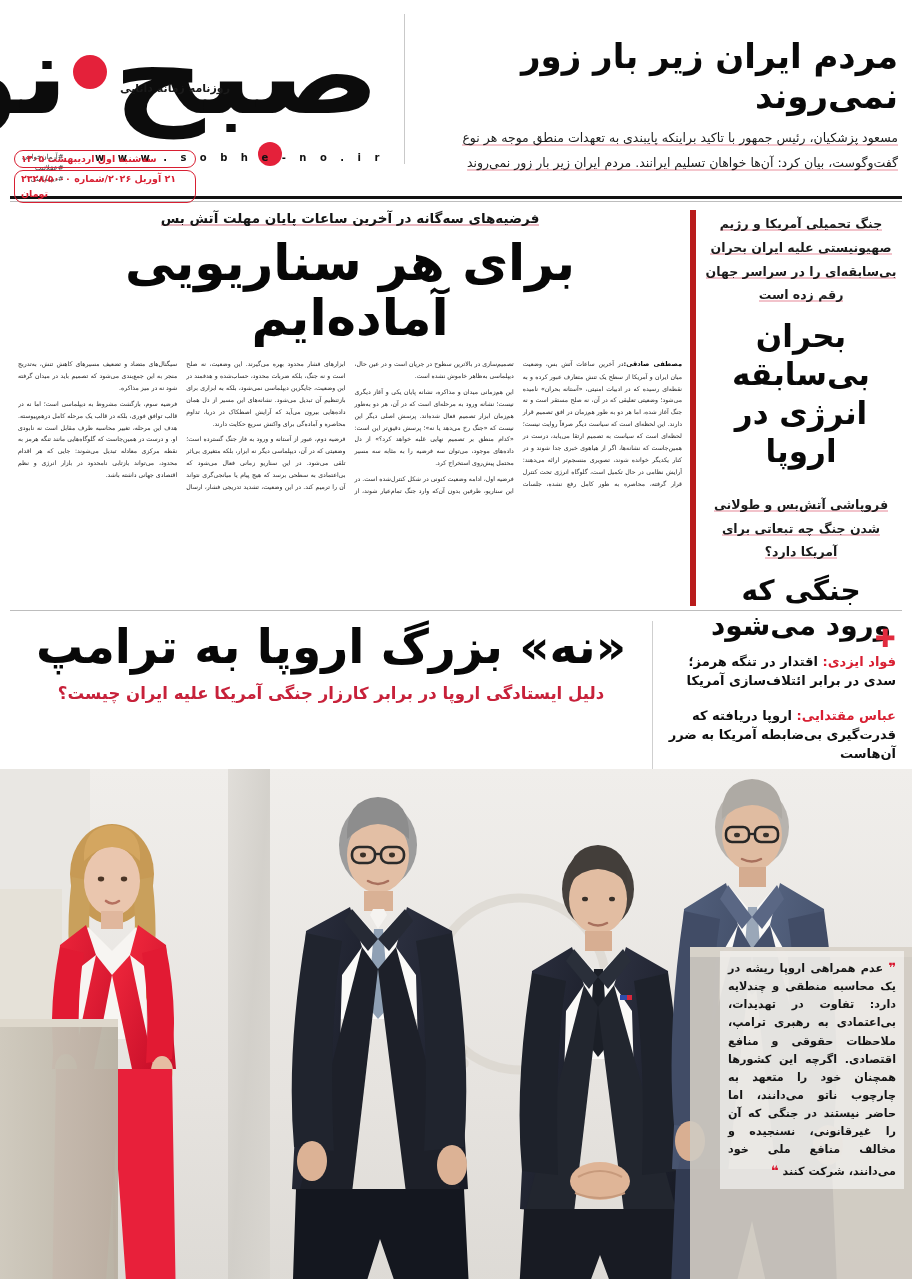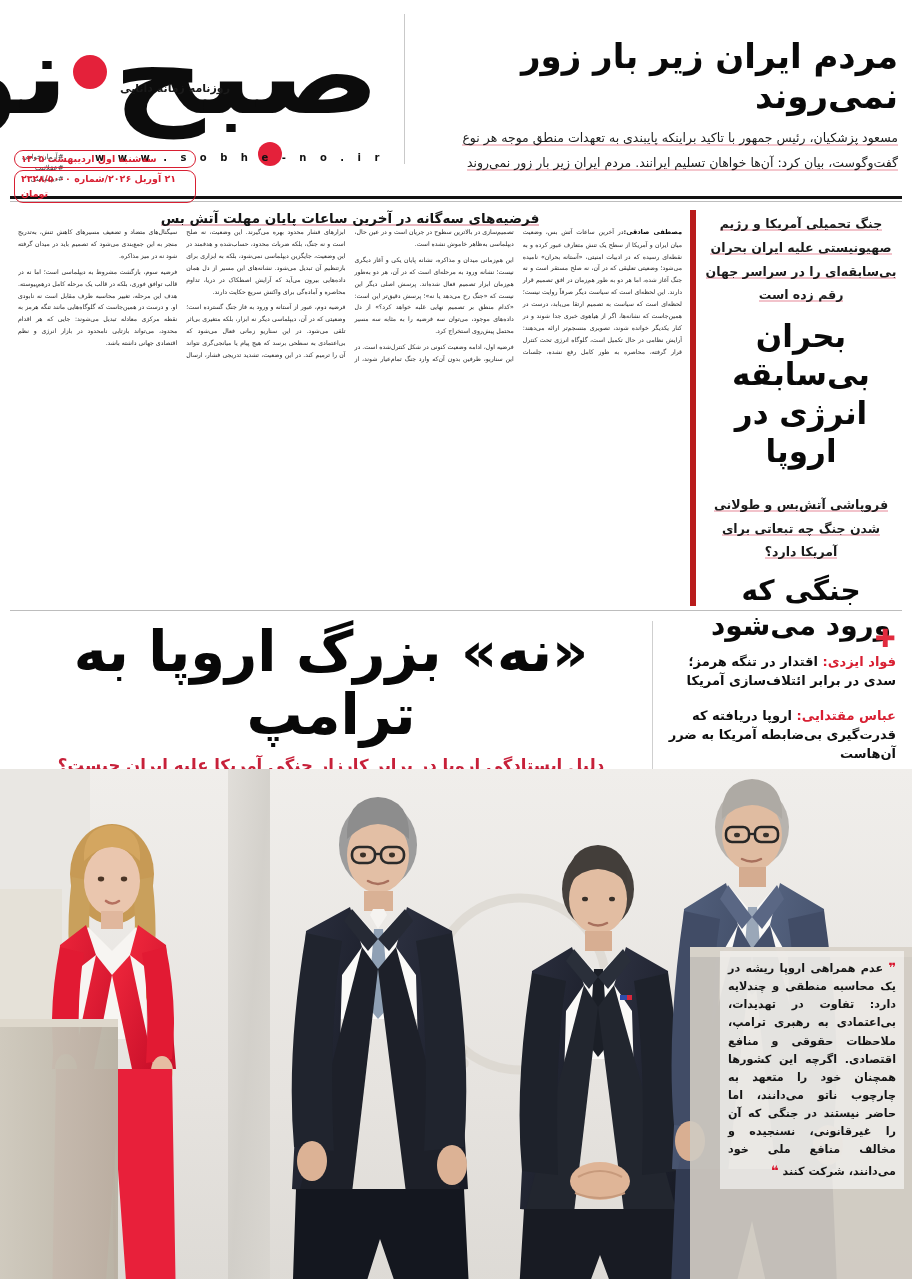--- a/index.html
+++ b/index.html
@@ -111,21 +111,21 @@
   .bot-head-wrap{padding:10px 10px 0 10px;display:flex;flex-direction:row;}
   .bot-left{
     width:250px;flex:0 0 250px;box-sizing:border-box;padding:8px 6px 0 10px;
     text-align:right;border-left:1px solid #cfcfcf;
   }
   .plus-icon{color:#E12B3E;font-size:25px;font-weight:bold;line-height:.8;margin-bottom:4px;}
   .side-item{font-size:13px;font-weight:bold;line-height:1.46;color:#101010;margin-bottom:16px;}
   .side-item .name{color:#D81F32;}
   .bot-main{flex:1 1 auto;padding:0 8px 0 8px;text-align:center;}
   .bot-head{
-    font-size:56px;font-weight:bold;line-height:1.12;color:#080808;letter-spacing:-1px;
+    font-size:47px;font-weight:bold;line-height:1.12;color:#080808;letter-spacing:-1px;
   }
   .bot-sub{
     margin-top:8px;font-size:16.5px;font-weight:bold;line-height:1.5;color:#C7213A;
   }
 
   
   .photo{
     position:absolute;left:0;top:158px;width:912px;height:540px;overflow:hidden;
   }
   .photo svg{display:block;}
@@ -186,20 +186,21 @@
       <div class="kicker">
         <span>فروپاشی آتش‌بس و طولانی شدن جنگ چه تبعاتی برای آمریکا دارد؟</span>
       </div>
       <div class="big-head sm">جنگی که ورود می‌شود</div>
     </div>
 
     <div class="col-center">
       <div class="sec-kicker">
         <span>فرضیه‌های سه‌گانه در آخرین ساعات پایان مهلت آتش بس</span>
       </div>
+      <div class="sec-head">برای هر سناریویی آماده‌ایم</div>
       <div class="body-cols">
         <p><span class="byline">مصطفی صادقی:</span><span>در آخرین ساعات آتش بس، وضعیت میان ایران و آمریکا از سطح یک تنش متعارف عبور کرده و به نقطه‌ای رسیده که در ادبیات امنیتی، «آستانه بحران» نامیده می‌شود؛ وضعیتی تعلیقی که در آن، نه صلح مستقر است و نه جنگ آغاز شده، اما هر دو به طور هم‌زمان در افق تصمیم قرار دارند. این لحظه‌ای است که سیاست دیگر صرفاً روایت نیست؛ لحظه‌ای است که سیاست به تصمیم ارتقا می‌یابد، درست در همین‌جاست که نشانه‌ها، اگر از هیاهوی خبری جدا شوند و در کنار یکدیگر خوانده شوند، تصویری منسجم‌تر ارائه می‌دهند: آرایش نظامی در حال تکمیل است، گلوگاه انرژی تحت کنترل قرار گرفته، محاصره به طور کامل رفع نشده، جلسات تصمیم‌سازی در بالاترین سطوح در جریان است و در عین حال، دیپلماسی به‌ظاهر خاموش نشده است.</span></p>
         <p>این هم‌زمانی میدان و مذاکره، نشانه پایان یکی و آغاز دیگری نیست؛ نشانه ورود به مرحله‌ای است که در آن، هر دو به‌طور هم‌زمان ابزار تصمیم فعال شده‌اند. پرسش اصلی دیگر این نیست که «جنگ رخ می‌دهد یا نه»؛ پرسش دقیق‌تر این است: «کدام منطق بر تصمیم نهایی غلبه خواهد کرد؟» از دل داده‌های موجود، می‌توان سه فرضیه را به مثابه سه مسیر محتمل پیش‌روی استخراج کرد.</p>
         <p>فرضیه اول، ادامه وضعیت کنونی در شکل کنترل‌شده است. در این سناریو، طرفین بدون آن‌که وارد جنگ تمام‌عیار شوند، از ابزارهای فشار محدود بهره می‌گیرند. این وضعیت، نه صلح است و نه جنگ، بلکه ضربات محدود، حساب‌شده و هدفمند در این وضعیت، جایگزین دیپلماسی نمی‌شود، بلکه به ابزاری برای بازتنظیم آن تبدیل می‌شود. نشانه‌های این مسیر از دل همان داده‌هایی بیرون می‌آید که آرایش اصطکاک در دریا، تداوم محاصره و آماده‌گی برای واکنش سریع حکایت دارند.</p>
         <p>فرضیه دوم، عبور از آستانه و ورود به فاز جنگ گسترده است؛ وضعیتی که در آن، دیپلماسی دیگر نه ابزار، بلکه متغیری بی‌اثر تلقی می‌شود. در این سناریو زمانی فعال می‌شود که بی‌اعتمادی به سطحی برسد که هیچ پیام یا میانجی‌گری نتواند آن را ترمیم کند. در این وضعیت، تشدید تدریجی فشار، ارسال سیگنال‌های متضاد و تضعیف مسیرهای کاهش تنش، به‌تدریج منجر به این جمع‌بندی می‌شود که تصمیم باید در میدان گرفته شود نه در میز مذاکره.</p>
         <p>فرضیه سوم، بازگشت مشروط به دیپلماسی است؛ اما نه در قالب توافق فوری، بلکه در قالب یک مرحله کامل درهم‌پیوسته. هدف این مرحله، تغییر محاسبه طرف مقابل است نه نابودی او. و درست در همین‌جاست که گلوگاه‌هایی مانند تنگه هرمز به نقطه مرکزی معادله تبدیل می‌شوند: جایی که هر اقدام محدود، می‌تواند بازتابی نامحدود در بازار انرژی و نظم اقتصادی جهانی داشته باشد.</p>
       </div>
     </div>
   </div>
 

